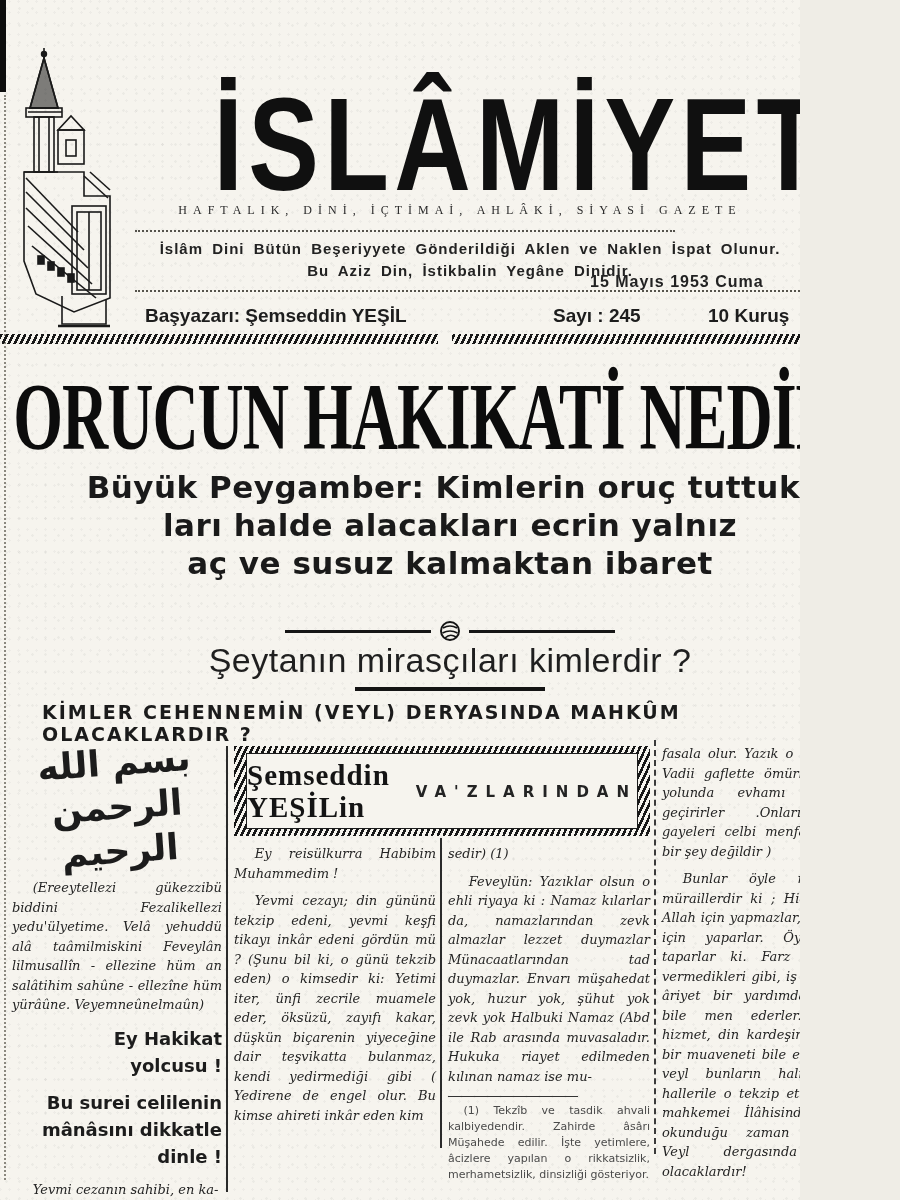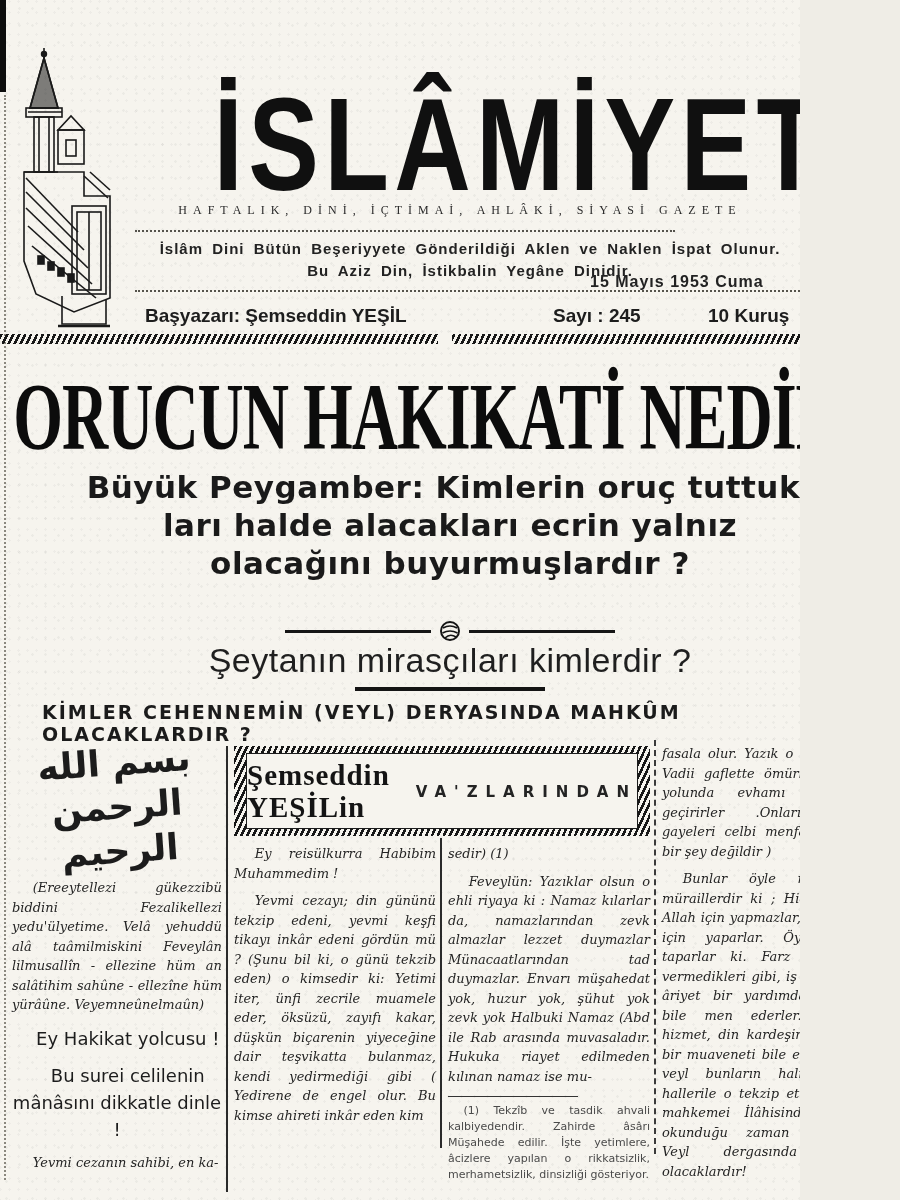--- a/index.html
+++ b/index.html
@@ -92,22 +92,22 @@
   .col2{left:234px;top:844px;width:202px;}
   .col3{left:448px;top:844px;width:202px;}
   .col4{left:662px;top:744px;width:226px;}
   .calligraphy{
     height:118px;display:flex;align-items:center;justify-content:center;
     font-family:"DejaVu Sans",sans-serif;font-style:normal;font-weight:700;
     font-size:36px;line-height:44px;color:#1c1c1c;direction:rtl;text-align:center;
     transform:rotate(-4deg);margin-bottom:12px;
   }
   .lead-bold{
-    font-family:"DejaVu Sans",sans-serif;font-style:normal;font-weight:400;
-    font-size:18px;line-height:27px;color:#1c1c1c;text-align:center;
+    font-family:"DejaVu Sans",sans-serif;font-style:normal;font-weight:700;
+    font-size:18px;line-height:27px;color:#1c1c1c;text-align:right;
     margin:10px 0 0 0;text-indent:1.2em;
   }
   .footnote-rule{width:130px;border-top:1.5px solid #333;margin:10px 0 6px 0;}
   .footnote{
     font-family:"DejaVu Sans",sans-serif;font-style:normal;
     font-size:11px;line-height:16px;color:#4a4a4a;text-align:justify;text-indent:1.4em;
   }
   
   .sermon-box{
     position:absolute;left:234px;top:746px;width:416px;height:90px;
@@ -193,21 +193,21 @@
   <div class="issue">Sayı : 245</div>
   <div class="price">10 Kuruş</div>
 
   <div class="chain chain-top"></div>
   <div class="chain-gap"></div>
 
   <div class="headline">ORUCUN HAKIKATİ NEDİR ?</div>
   <div class="deck">
     <div>Büyük Peygamber: Kimlerin oruç tuttuk-</div>
     <div>ları halde alacakları ecrin yalnız</div>
-    <div>olacağını buyurmuşlardır ?</div>
+    <div>aç ve susuz kalmaktan ibaret</div>
   </div>
 
   <div class="ornament-row">
     <div class="orn-line"></div>
     <svg class="orn-ball" width="22" height="22" viewBox="0 0 22 22">
       <circle cx="11" cy="11" r="9" fill="none" stroke="#151515" stroke-width="2"></circle>
       <path d="M4 8 Q11 4 18 8 M3.5 13 Q11 9 18.5 13 M6 18 Q11 13 17 17" fill="none" stroke="#151515" stroke-width="1.6"></path>
     </svg>
     <div class="orn-line"></div>
   </div>

